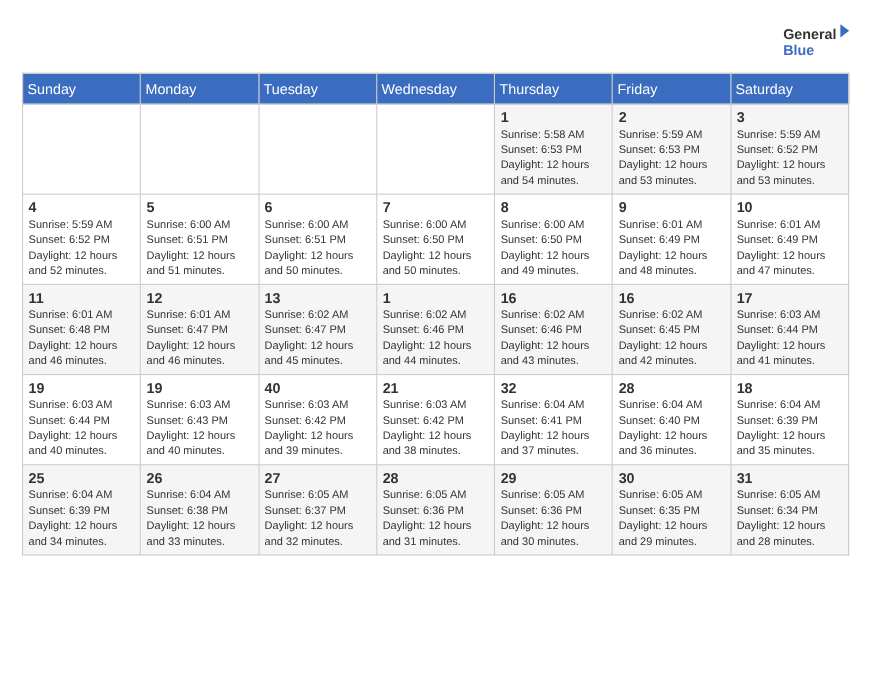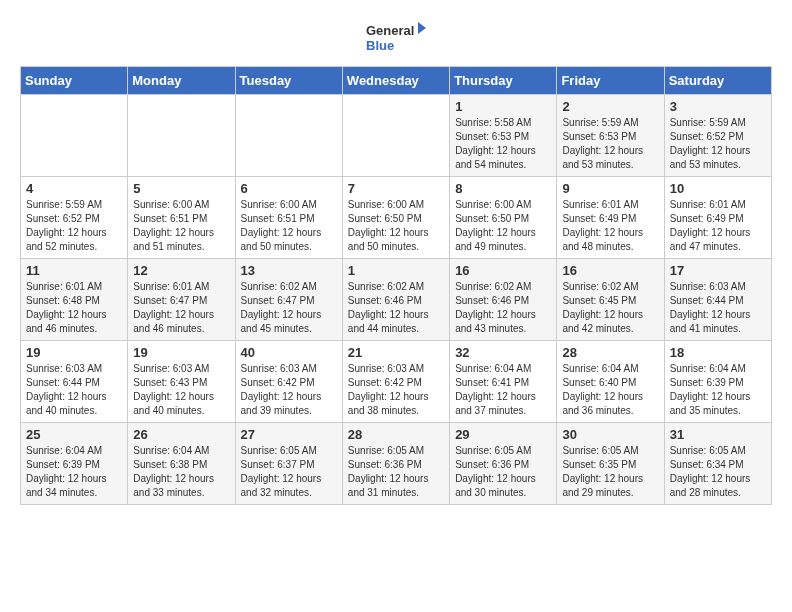--- a/index.html
+++ b/index.html
@@ -5,21 +5,21 @@
     * { box-sizing: border-box; margin: 0; padding: 0; }
     body {
       font-family: Arial, sans-serif;
       background: #fff;
       width: 792px;
       min-height: 612px;
       padding: 20px;
     }
     .header-area {
       display: flex;
-      justify-content: center;
+      justify-content: flex-end;
       align-items: flex-start;
       margin-bottom: 10px;
     }
     .logo {
       display: flex;
       align-items: center;
       gap: 4px;
     }
     .title-area {
       text-align: right;
@@ -38,21 +38,21 @@
       border-collapse: collapse;
       table-layout: fixed;
     }
     thead tr {
       background-color: #3a6cbf;
       color: #fff;
     }
     thead th {
       padding: 6px 4px;
       font-size: 13px;
-      font-weight: bold;
+      font-weight: normal;
       text-align: left;
       border: 1px solid #ccc;
     }
     tbody tr {
       border: 1px solid #ccc;
     }
     tbody td {
       vertical-align: top;
       padding: 4px 5px;
       font-size: 10.5px;

